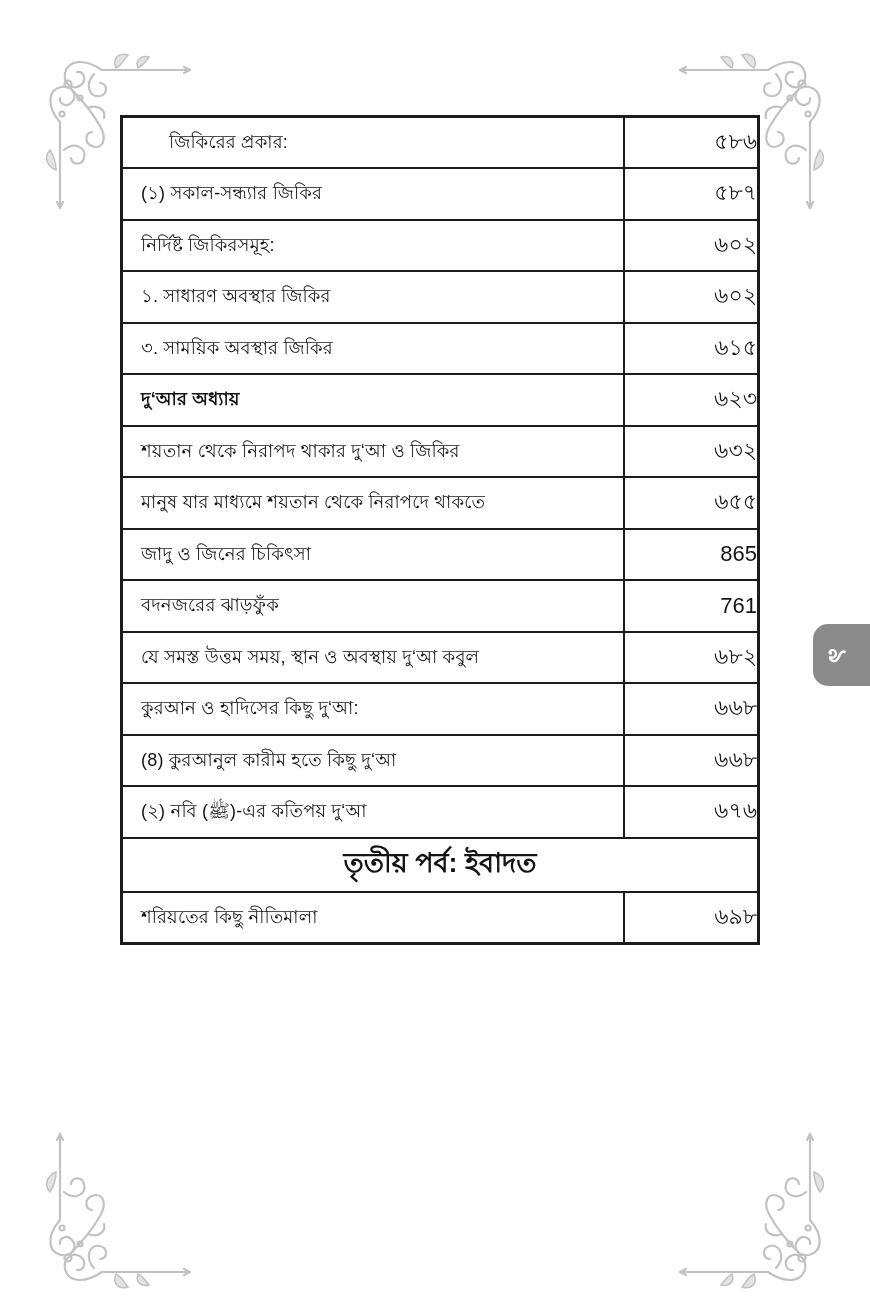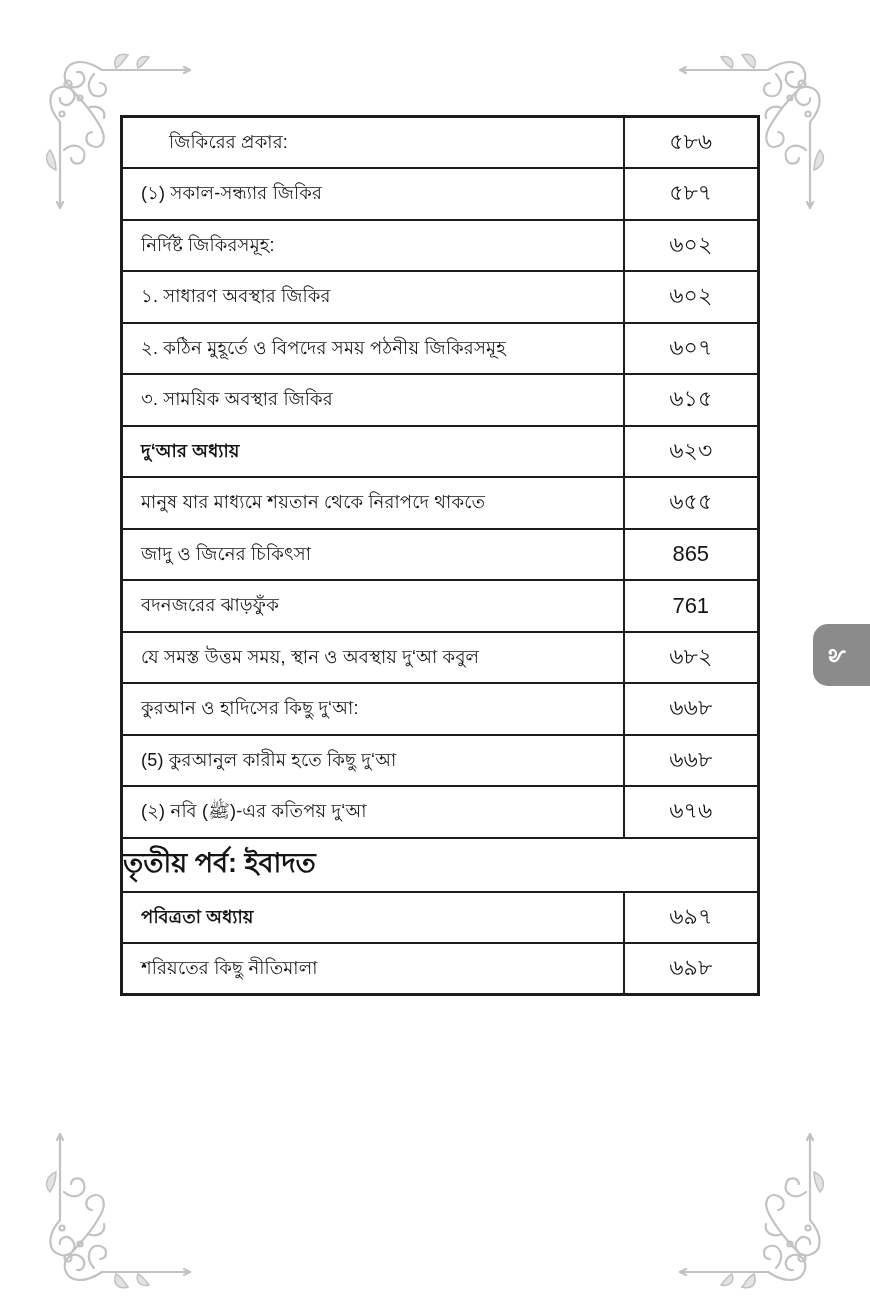--- a/index.html
+++ b/index.html
@@ -48,25 +48,25 @@
     padding-right:6px;
     font-size:18px;
     line-height:1.15;
     letter-spacing:.2px;
     white-space:nowrap;
     overflow:hidden;
   }
   .label-cell.indent{padding-left:46px;}
   .label-cell.bold{font-weight:bold;}
   .page-cell{
+    text-align:right;
+    font-size:22px;
+  }
+  .section-cell{
     text-align:center;
-    font-size:22px;
-  }
-  .section-cell{
-    text-align:left;
     font-weight:bold;
     font-size:27px;
     height:54px;
   }
 
   
   .page-tab{
     position:absolute;
     left:813px;top:624px;
     width:70px;height:62px;
@@ -185,67 +185,63 @@
         </tr>
         <tr>
           <td class="label-cell">নির্দিষ্ট জিকিরসমূহ:</td>
           <td class="page-cell">৬০২</td>
         </tr>
         <tr>
           <td class="label-cell">১. সাধারণ অবস্থার জিকির</td>
           <td class="page-cell">৬০২</td>
         </tr>
         <tr>
-          <td class="label-cell">২. কঠিন মুহূর্তে ও বিপদের সময় পঠনীয় জিকিরসমূহ</td>
-          <td class="page-cell">৬০৭</td>
-        </tr>
-        <tr>
           <td class="label-cell">৩. সাময়িক অবস্থার জিকির</td>
           <td class="page-cell">৬১৫</td>
         </tr>
         <tr>
           <td class="label-cell bold">দু‘আর অধ্যায়</td>
           <td class="page-cell">৬২৩</td>
         </tr>
         <tr>
+          <td class="label-cell">শয়তান থেকে নিরাপদ থাকার দু‘আ ও জিকির</td>
+          <td class="page-cell">৬৩২</td>
+        </tr>
+        <tr>
           <td class="label-cell">মানুষ যার মাধ্যমে শয়তান থেকে নিরাপদে থাকতে</td>
           <td class="page-cell">৬৫৫</td>
         </tr>
         <tr>
           <td class="label-cell">জাদু ও জিনের চিকিৎসা</td>
           <td class="page-cell">865</td>
         </tr>
         <tr>
           <td class="label-cell">বদনজরের ঝাড়ফুঁক</td>
           <td class="page-cell">761</td>
         </tr>
         <tr>
           <td class="label-cell">যে সমস্ত উত্তম সময়, স্থান ও অবস্থায় দু‘আ কবুল</td>
           <td class="page-cell">৬৮২</td>
         </tr>
         <tr>
           <td class="label-cell">কুরআন ও হাদিসের কিছু দু‘আ:</td>
           <td class="page-cell">৬৬৮</td>
         </tr>
         <tr>
-          <td class="label-cell">(5) কুরআনুল কারীম হতে কিছু দু‘আ</td>
+          <td class="label-cell">(8) কুরআনুল কারীম হতে কিছু দু‘আ</td>
           <td class="page-cell">৬৬৮</td>
         </tr>
         <tr>
           <td class="label-cell">(২) নবি (ﷺ)-এর কতিপয় দু‘আ</td>
           <td class="page-cell">৬৭৬</td>
         </tr>
         <tr>
           <td colspan="2" class="section-cell">তৃতীয় পর্ব: ইবাদত</td>
         </tr>
         <tr>
-          <td class="label-cell bold">পবিত্রতা অধ্যায়</td>
-          <td class="page-cell">৬৯৭</td>
-        </tr>
-        <tr>
           <td class="label-cell">শরিয়তের কিছু নীতিমালা</td>
           <td class="page-cell">৬৯৮</td>
         </tr>
       </tbody>
   </table>
 
   <div class="page-tab">
     <span>৯</span>
   </div>
 

